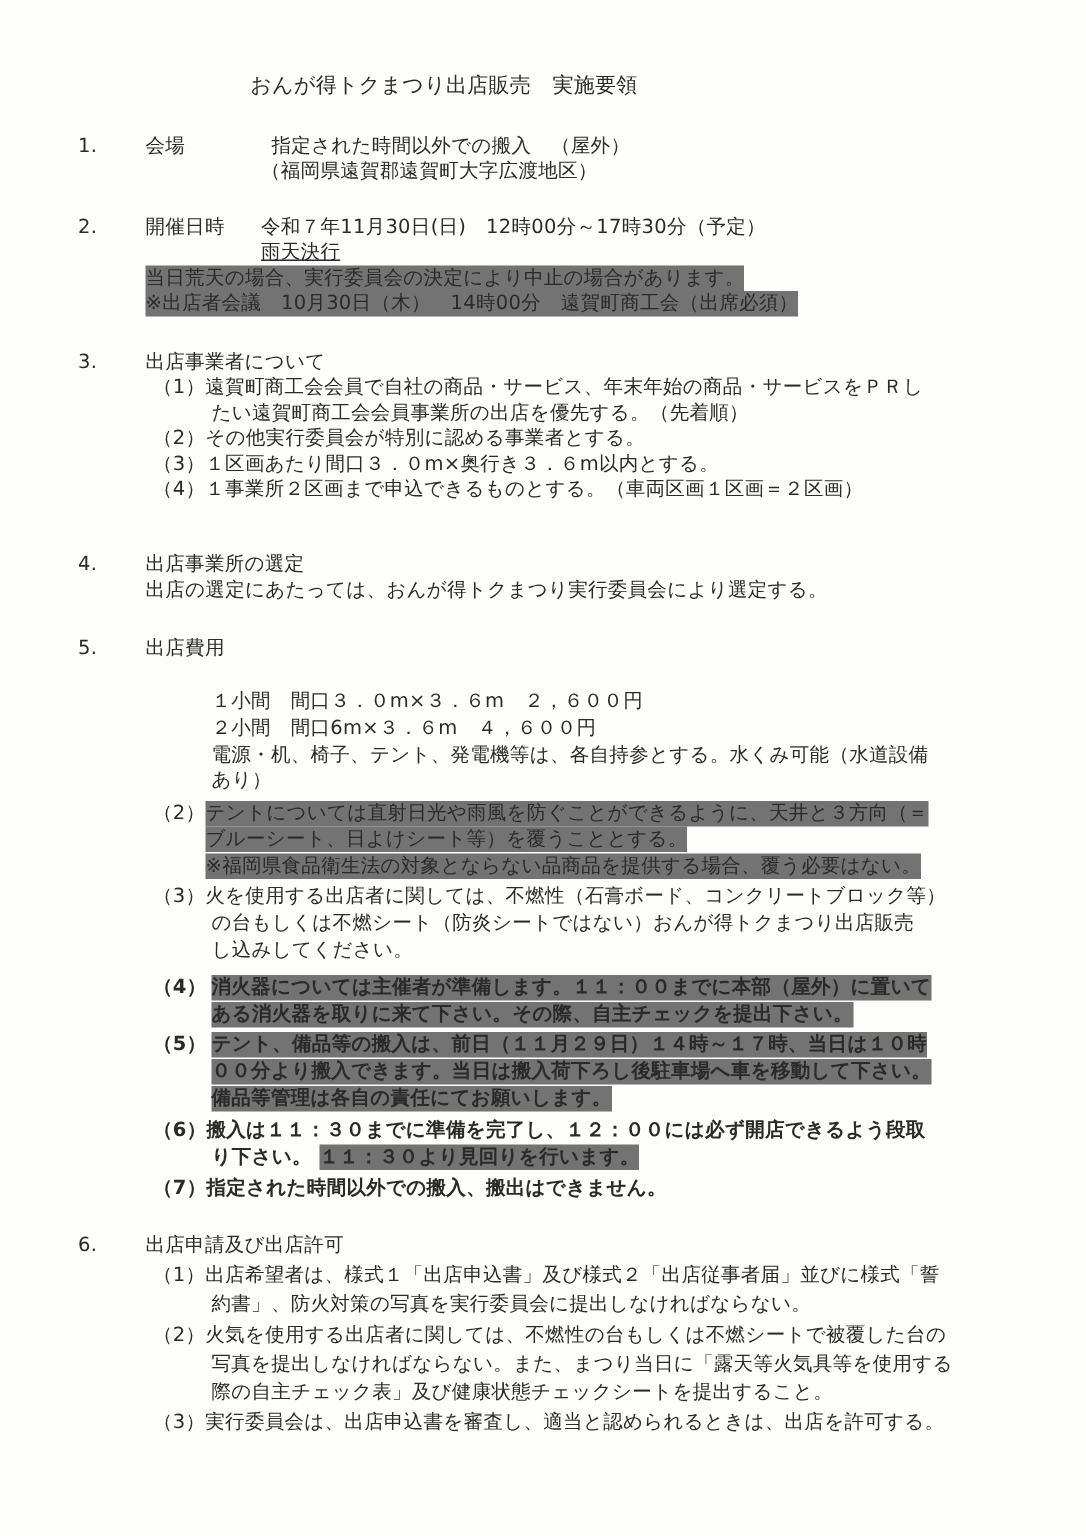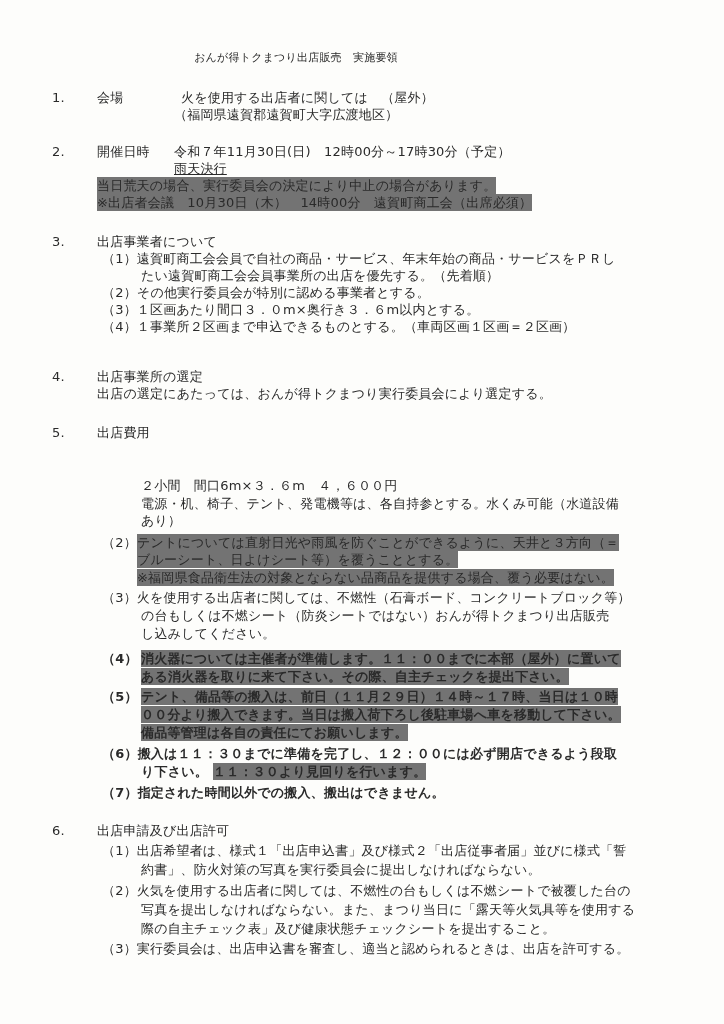--- a/index.html
+++ b/index.html
@@ -2,35 +2,35 @@
 <html><head>
 <meta charset="utf-8">
 <style>
   html, body { margin: 0; padding: 0; }
   body {
     width: 724px; height: 1024px; background: #fdfdfb; position: relative; overflow: hidden;
     font-family: "DejaVu Sans", "Liberation Sans", sans-serif; color: #2a2a2a;
   }
   .page { position: absolute; left: 0; top: 0; width: 724px; height: 1024px; }
   .ln { position: absolute; font-size: 13px; line-height: 17px; white-space: nowrap; letter-spacing: 0.2px; }
-  .title { top: 49px; left: 0; width: 592px; text-align: center; font-size: 11px; }
+  .title { top: 49px; left: 0; width: 592px; text-align: center; font-size: 14px; }
   .num { left: 52px; }
   .hl { background: #737373; }
   .bold { font-weight: bold; }
   .ul { text-decoration: underline; text-align: right; }
 </style>
 </head>
 <body>
 
 <div class="page">
   <div class="ln title">おんが得トクまつり出店販売　実施要領</div>
 
   <div class="ln num" style="top:89px">1.</div>
   <div class="ln" style="top:89px;left:97px">会場</div>
-  <div class="ln" style="top:89px;left:181px">火を使用する出店者に関しては　（屋外）</div>
+  <div class="ln" style="top:89px;left:181px">指定された時間以外での搬入　（屋外）</div>
   <div class="ln" style="top:106px;left:174px">（福岡県遠賀郡遠賀町大字広渡地区）</div>
 
   <div class="ln num" style="top:143px">2.</div>
   <div class="ln" style="top:143px;left:97px">開催日時</div>
   <div class="ln" style="top:143px;left:174px">令和７年11月30日(日)　12時00分～17時30分（予定）</div>
   <div class="ln ul" style="top:160px;left:174px">雨天決行</div>
   <div class="ln hl" style="top:177px;left:97px">当日荒天の場合、実行委員会の決定により中止の場合があります。</div>
   <div class="ln hl" style="top:194px;left:97px">※出店者会議　10月30日（木）　14時00分　遠賀町商工会（出席必須）</div>
 
   <div class="ln num" style="top:233px">3.</div>
@@ -40,20 +40,21 @@
   <div class="ln" style="top:284px;left:102px">（2）その他実行委員会が特別に認める事業者とする。</div>
   <div class="ln" style="top:301px;left:102px">（3）１区画あたり間口３．０m×奥行き３．６m以内とする。</div>
   <div class="ln" style="top:318px;left:102px">（4）１事業所２区画まで申込できるものとする。（車両区画１区画＝２区画）</div>
 
   <div class="ln num" style="top:368px">4.</div>
   <div class="ln" style="top:368px;left:97px">出店事業所の選定</div>
   <div class="ln" style="top:385px;left:97px">出店の選定にあたっては、おんが得トクまつり実行委員会により選定する。</div>
 
   <div class="ln num" style="top:424px">5.</div>
   <div class="ln" style="top:424px;left:97px">出店費用</div>
+  <div class="ln" style="top:459px;left:141px">１小間　間口３．０m×３．６m　２，６００円</div>
   <div class="ln" style="top:477px;left:141px">２小間　間口6m×３．６m　４，６００円</div>
   <div class="ln" style="top:495px;left:141px">電源・机、椅子、テント、発電機等は、各自持参とする。水くみ可能（水道設備</div>
   <div class="ln" style="top:512px;left:141px">あり）</div>
 
   <div class="ln" style="top:534px;left:102px">（2）</div>
   <div class="ln hl" style="top:534px;left:137px">テントについては直射日光や雨風を防ぐことができるように、天井と３方向（＝</div>
   <div class="ln hl" style="top:551px;left:137px">ブルーシート、日よけシート等）を覆うこととする。</div>
   <div class="ln hl" style="top:569px;left:137px">※福岡県食品衛生法の対象とならない品商品を提供する場合、覆う必要はない。</div>
 
   <div class="ln" style="top:589px;left:102px">（3）火を使用する出店者に関しては、不燃性（石膏ボード、コンクリートブロック等）</div>

